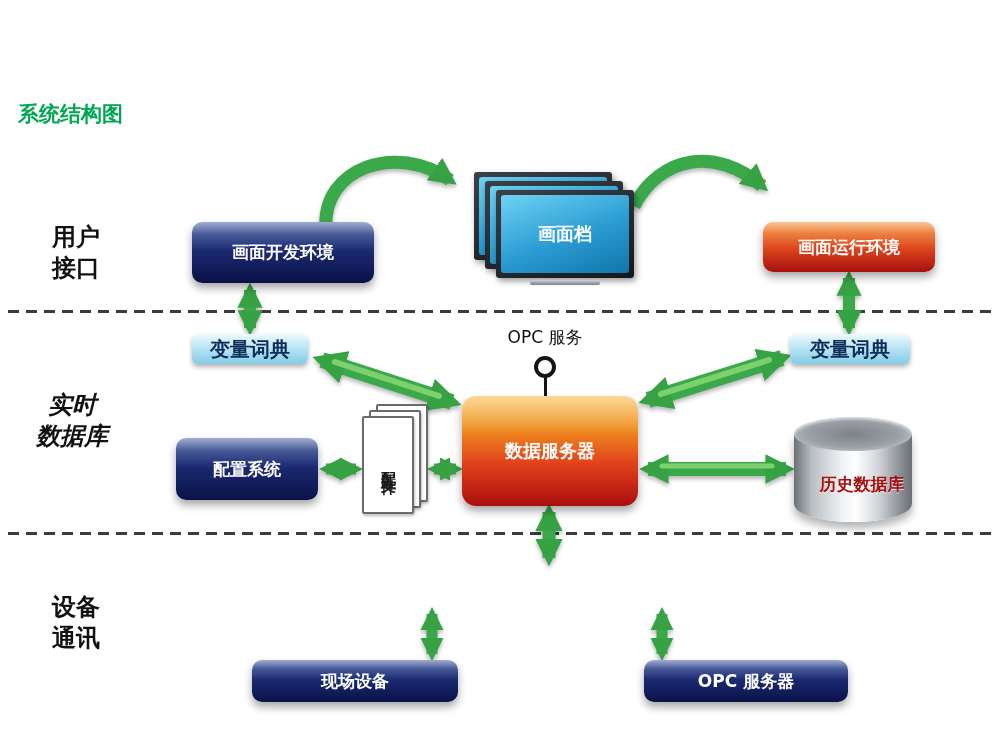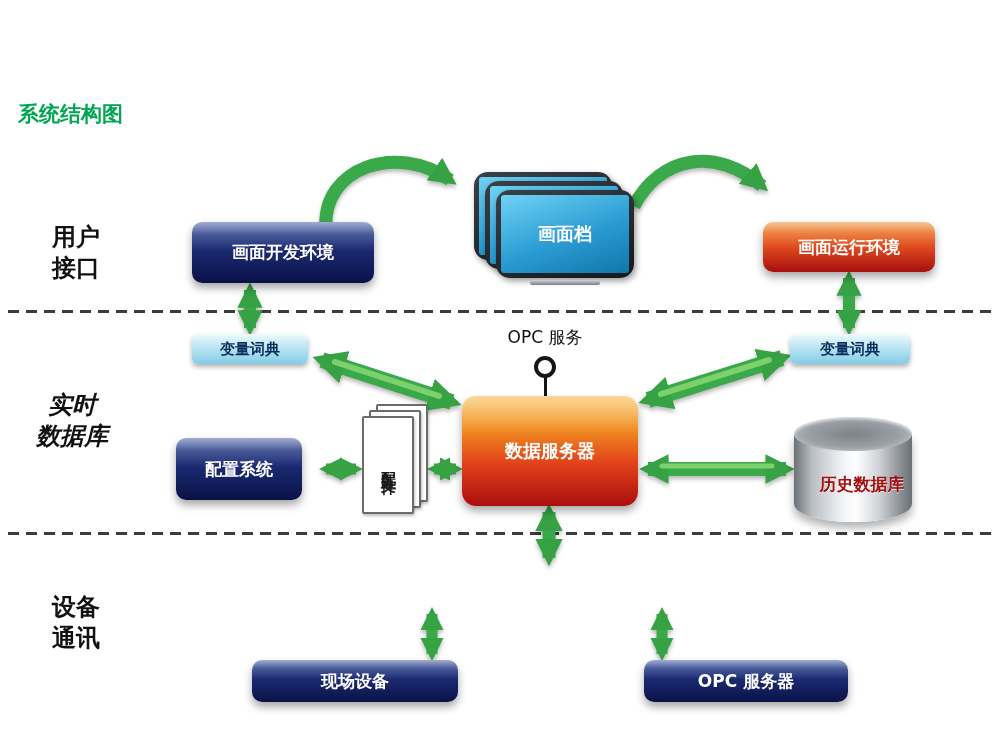--- a/index.html
+++ b/index.html
@@ -21,30 +21,30 @@
   .blue-box { background:
       linear-gradient(180deg, rgba(255,255,255,.5) 0%, rgba(255,255,255,.12) 20%, rgba(255,255,255,0) 48%),
       linear-gradient(180deg,#41599f 0%, #1b2a72 45%, #0a1147 100%); }
   .red-box { background:
       linear-gradient(180deg, rgba(255,255,255,.45) 0%, rgba(255,255,255,.1) 22%, rgba(255,255,255,0) 50%),
       linear-gradient(180deg,#f2953a 0%, #e04a1e 50%, #a60f0f 100%); }
   .data-server-box { border-radius:14px; background:
       linear-gradient(180deg, rgba(255,255,255,.4) 0%, rgba(255,255,255,0) 35%),
       linear-gradient(180deg,#f8bd52 0%, #f0901f 28%, #e1401b 62%, #a90e0e 100%); }
   .lb-box { background:linear-gradient(180deg,#eefafe 0%,#bfe7f4 40%,#83cce6 100%);
-            color:#0d2c5a; border-radius:6px; box-shadow:0 3px 5px rgba(0,0,0,.3); font-size:15px;font-family:Liberation Serif, serif; }
+            color:#0d2c5a; border-radius:6px; box-shadow:0 3px 5px rgba(0,0,0,.3); font-size:20px;font-family:Liberation Serif, serif; }
 
   .arrows { position:absolute; left:0; top:0; width:1000px; height:752px; pointer-events:none; }
   .arrow { stroke:#3aa94a; fill:none; filter:drop-shadow(0 3px 2px rgba(0,0,0,.28)); }
   .arrow-hi { stroke:#7cd16c; fill:none; stroke-linecap:round; }
 
   
   .monitors { position:absolute; left:474px; top:172px; width:172px; height:112px; }
   .monitor { position:absolute; width:128px; height:78px; padding:5px; background:linear-gradient(160deg,#3a4147,#14181c);
-             border-radius:14px; box-shadow:2px 3px 6px rgba(0,0,0,.4); }
+             border-radius:3px; box-shadow:2px 3px 6px rgba(0,0,0,.4); }
   .screen { width:100%; height:100%; border-radius:3px; display:flex; align-items:center; justify-content:center;
             background:linear-gradient(160deg,#6fd2f4 0%, #2a9cd2 55%, #1176aa 100%);
             color:#fff; font-weight:700; font-size:18px; }
   .monitor-stand { position:absolute; left:56px; top:108px; width:70px; height:5px;
                    background:linear-gradient(#cfd3d7,#7a7f84); border-radius:2px; }
 
   
   .pages { position:absolute; left:362px; top:404px; width:68px; height:112px; }
   .page { position:absolute; width:48px; height:94px; background:#fff; border:2px solid #6b6b6b;
           border-radius:2px; box-shadow:1px 2px 3px rgba(0,0,0,.25); }
@@ -150,21 +150,21 @@
   <div class="opc-label">OPC 服务</div>
   <div class="opc-pin">
     <div class="opc-circle"></div>
     <div class="opc-stem"></div>
   </div>
 
   <div class="box data-server-box" style="left:462px; top:396px; width:176px; height:110px; font-size:18px;">
     <span>数据服务器</span>
   </div>
 
-  <div class="box blue-box" style="left:176px; top:438px; width:126px; height:62px; font-size:17px;">
+  <div class="box blue-box" style="left:176px; top:438px; width:142px; height:62px; font-size:17px;">
     <span>配置系统</span>
   </div>
 
   <div class="pages">
     <div class="page" style="left:14px; top:0;"></div>
     <div class="page" style="left:7px; top:6px;"></div>
     <div class="page front" style="left:0; top:12px;">
       <span class="vtext">配置文件</span>
     </div>
   </div>

